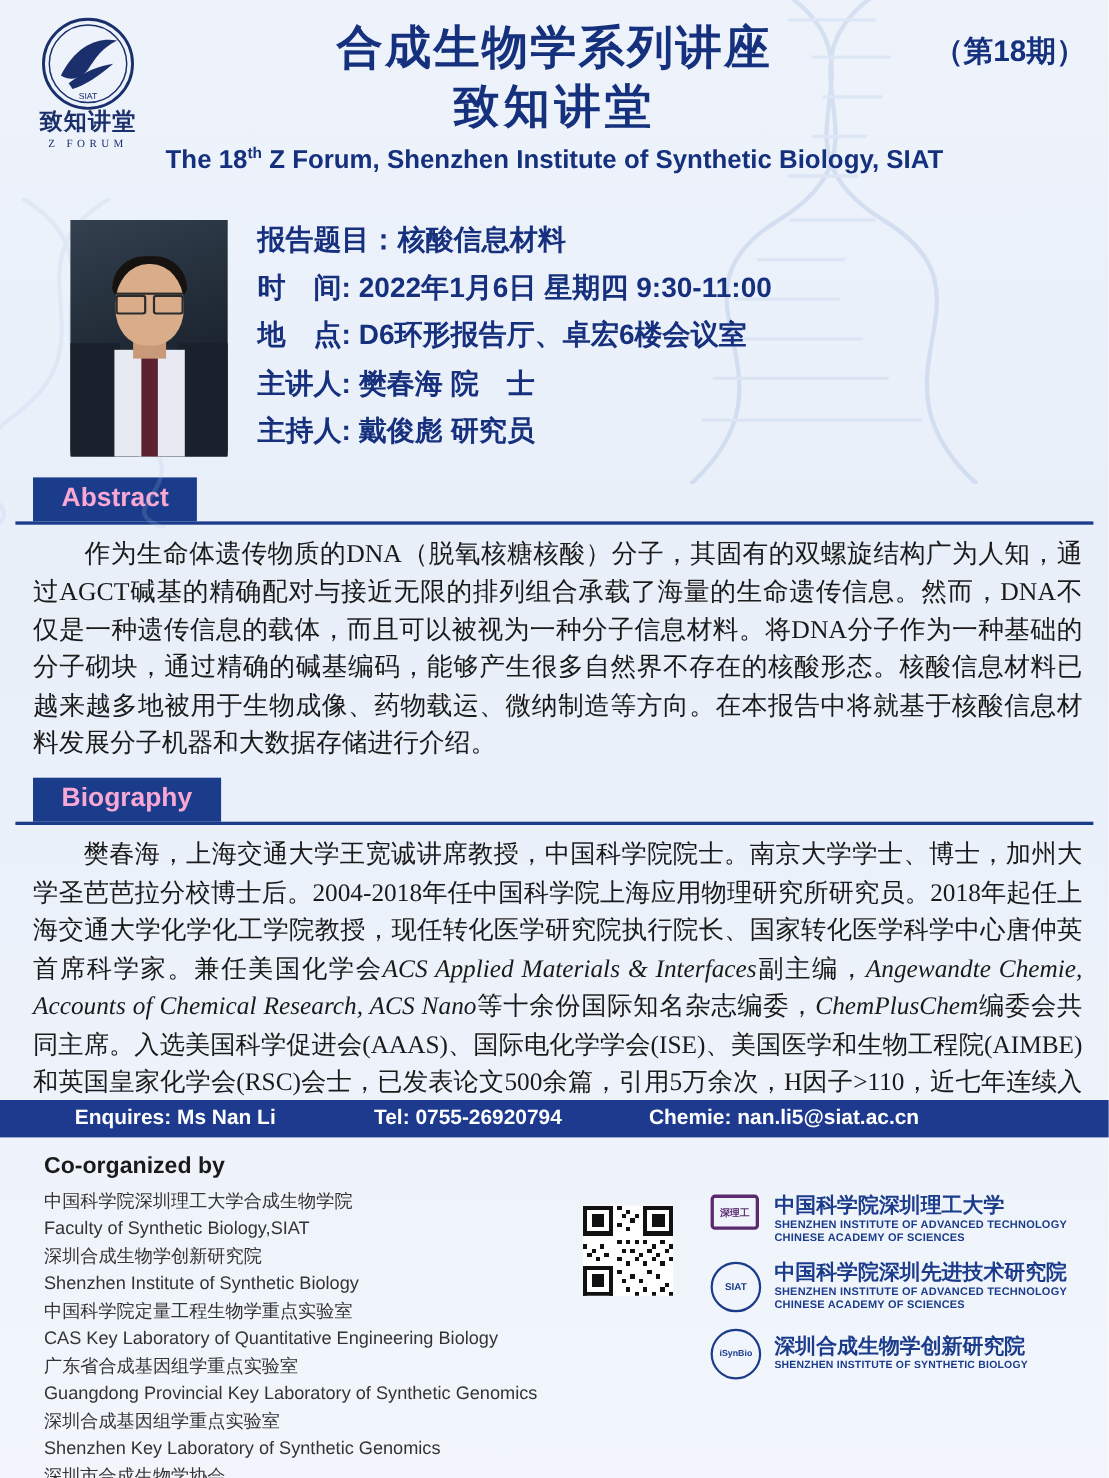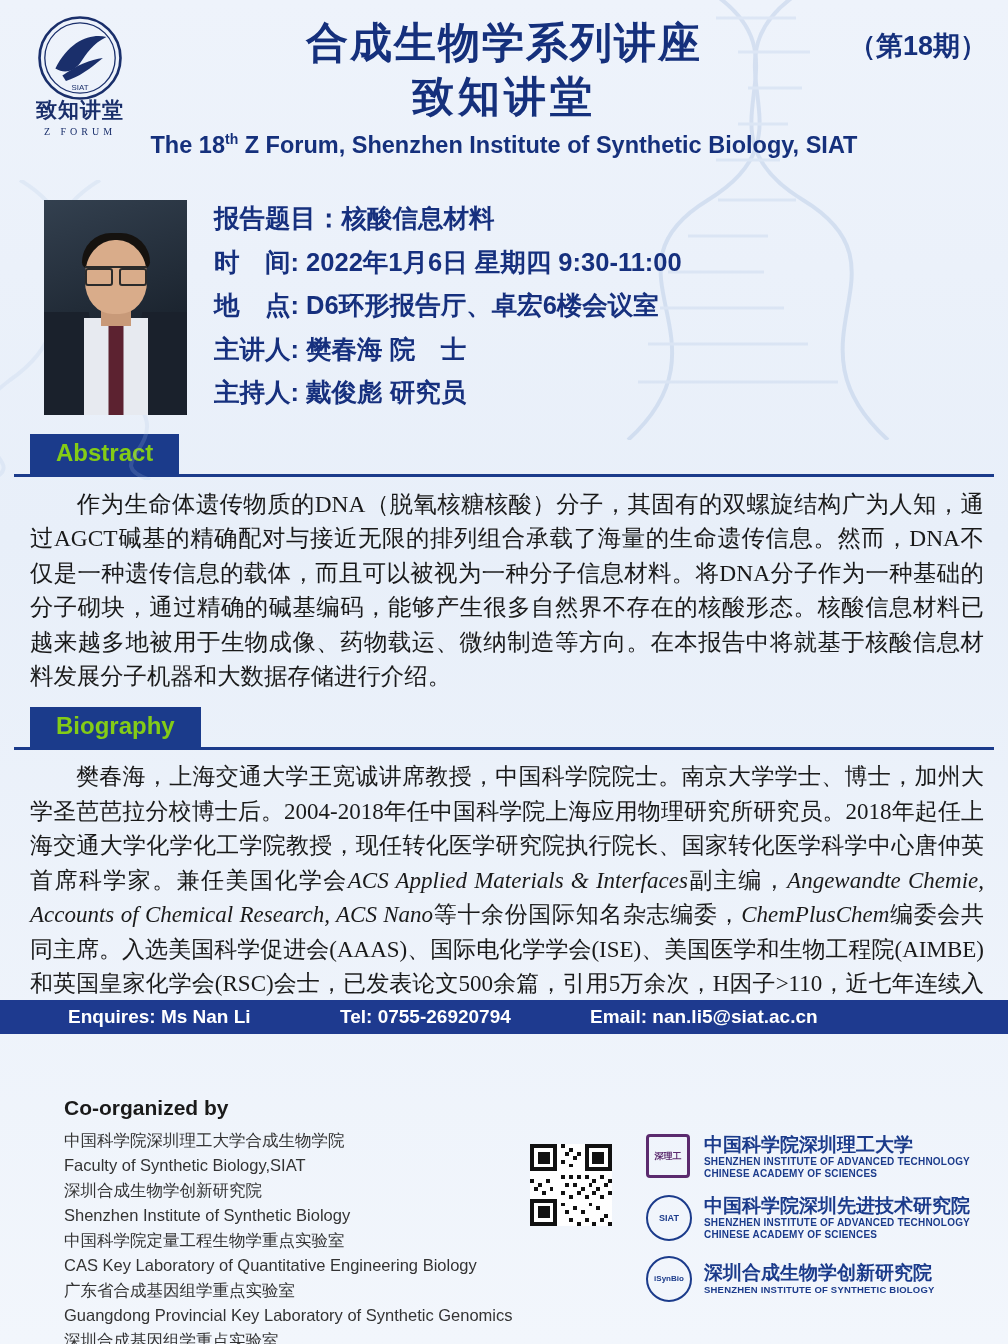--- a/index.html
+++ b/index.html
@@ -53,21 +53,21 @@
   .title-cn2 {
     font-size: 42px; font-weight: bold; color: #15307c; letter-spacing: 4px;
     line-height: 1.18;
   }
   .title-en {
     margin-top: 10px; font-size: 23.5px; font-weight: bold; color: #15307c;
   }
   .title-en sup { font-size: 14px; }
 
   
-  .speaker-row { position: relative; height: 232px; padding-left: 44px; }
+  .speaker-row { position: relative; height: 232px; padding-left: 44px; margin-left: 20px; }
   .portrait {
     position: absolute; left: 44px; top: 4px;
     width: 143px; height: 215px;
     background: linear-gradient(160deg, #33404f 0%, #1c2530 60%, #121820 100%);
     overflow: hidden;
   }
   .portrait .face {
     position: absolute; left: 50%; top: 40px; transform: translateX(-50%);
     width: 62px; height: 74px; border-radius: 48% 48% 44% 44%;
     background: #d9ac8a;
@@ -110,21 +110,21 @@
   .info { margin-left: 170px; padding-top: 10px; }
   .info-line {
     font-size: 25.5px; font-weight: bold; color: #16307e;
     line-height: 1.0; margin-bottom: 18px; white-space: nowrap;
   }
   .info-line .lbl { letter-spacing: 0px; }
 
   
   .banner {
     display: inline-block;
-    background: #1b3b8b; color: #84cc16;
+    background: #1b3b8b; color: #f9a8d4;
     font-size: 24px; font-weight: bold;
     padding: 5px 26px 7px 26px;
     margin-left: 30px;
   }
   .rule {
     height: 3px; background: #1b3b8b; margin: 0 14px 0 14px;
   }
   .section { margin-top: 6px; }
   .body-text {
     font-family: "Liberation Serif", serif;
@@ -144,22 +144,21 @@
     font-size: 19px; font-weight: bold;
   }
   .contact-bar span { display: block; }
   .c1 { width: 340px; padding-left: 68px; }
   .c2 { width: 250px; }
   .c3 { flex: 1; }
 
   
   .footer {
     position: absolute; left: 0; right: 0; top: 1034px; bottom: 0;
-    padding: 14px 0 0 64px;
-    margin-top: 48px;
+    padding: 14px 0 0 40px;
   }
   .coorg-title {
     font-size: 21px; font-weight: bold; color: #1a1a1a; margin-bottom: 8px;
   }
   .coorg-list { font-size: 16.5px; line-height: 1.515; color: #333; }
   .coorg-list div { white-space: nowrap; }
 
   .qr {
     position: absolute; left: 530px; top: 62px; width: 82px; height: 82px;
     background: #fff;
@@ -174,21 +173,21 @@
   .org-txt-cn { font-size: 19px; font-weight: bold; color: #1b3b8b; line-height: 1.15; }
   .org-txt-en { font-size: 10px; font-weight: bold; color: #1b3b8b; line-height: 1.25; letter-spacing: .2px;}
   .org-txt-en.small { font-size: 9.5px; }
 
   .seal {
     width: 46px; height: 46px; border: 2px solid #1b3b8b; border-radius: 50%;
     display: flex; align-items: center; justify-content: center;
     font-size: 9px; color: #1b3b8b; font-weight: bold;
   }
   .sq-mark {
-    width: 44px; height: 44px; border: 3px solid #5b2a6e; border-radius: 4px;
+    width: 44px; height: 32px; border: 3px solid #5b2a6e; border-radius: 4px;
     display: flex; align-items: center; justify-content: center;
     font-size: 9px; color: #5b2a6e; font-weight: bold; line-height: 1;
   }
 </style>
 </head>
 <body>
 
 <div class="poster">
 
   <svg class="dna-bg" viewBox="0 0 420 440">
@@ -289,21 +288,21 @@
     <div class="banner">Biography</div>
     <div class="rule"></div>
     <div class="body-text bio">
       <span>樊春海，上海交通大学王宽诚讲席教授，中国科学院院士。南京大学学士、博士，加州大学圣芭芭拉分校博士后。2004-2018年任中国科学院上海应用物理研究所研究员。2018年起任上海交通大学化学化工学院教授，现任转化医学研究院执行院长、国家转化医学科学中心唐仲英首席科学家。兼任美国化学会</span><i>ACS Applied Materials &amp; Interfaces</i><span>副主编，</span><i>Angewandte Chemie, Accounts of Chemical Research, ACS Nano</i><span>等十余份国际知名杂志编委，</span><i>ChemPlusChem</i><span>编委会共同主席。入选美国科学促进会(AAAS)、国际电化学学会(ISE)、美国医学和生物工程院(AIMBE)和英国皇家化学会(RSC)会士，已发表论文500余篇，引用5万余次，H因子&gt;110，近七年连续入选“全球高被引科学家”。</span>
     </div>
   </div>
 
   <div class="contact-bar">
     <span class="c1">Enquires: Ms Nan Li</span>
     <span class="c2">Tel: 0755-26920794</span>
-    <span class="c3">Email: nan.li5@siat.ac.cn</span>
+    <span class="c3">Chemie: nan.li5@siat.ac.cn</span>
   </div>
 
   <div class="footer">
     <div class="coorg-title">Co-organized by</div>
     <div class="coorg-list">
       <div>中国科学院深圳理工大学合成生物学院</div>
       <div>Faculty of Synthetic Biology,SIAT</div>
       <div>深圳合成生物学创新研究院</div>
       <div>Shenzhen Institute of Synthetic Biology</div>
       <div>中国科学院定量工程生物学重点实验室</div>

